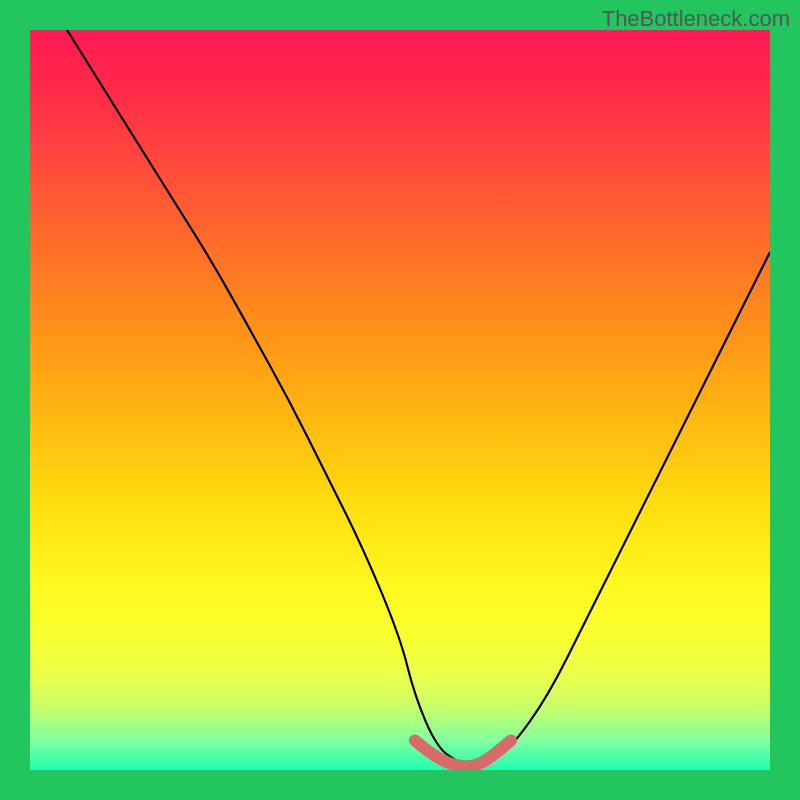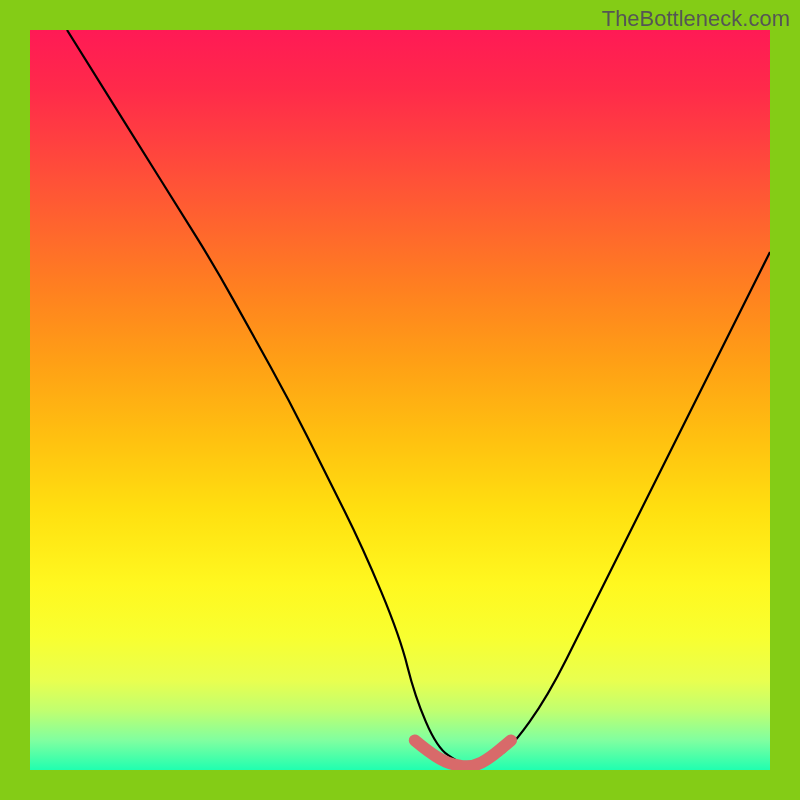--- a/index.html
+++ b/index.html
@@ -1,21 +1,21 @@
 <!DOCTYPE html>
 <html><head>
 <meta charset="utf-8">
 <style>
   * { margin: 0; padding: 0; box-sizing: border-box; }
   html, body { width: 800px; height: 800px; overflow: hidden; background: #000; }
   .chart-container {
     position: relative;
     width: 800px;
     height: 800px;
-    background: #84cc16;
+    background: #22c55e;
   }
   .plot-area {
     position: absolute;
     left: 30px;
     top: 30px;
     width: 740px;
     height: 740px;
     background: linear-gradient(to bottom,
       #ff1a55 0%,
       #ff2a4a 8%,

